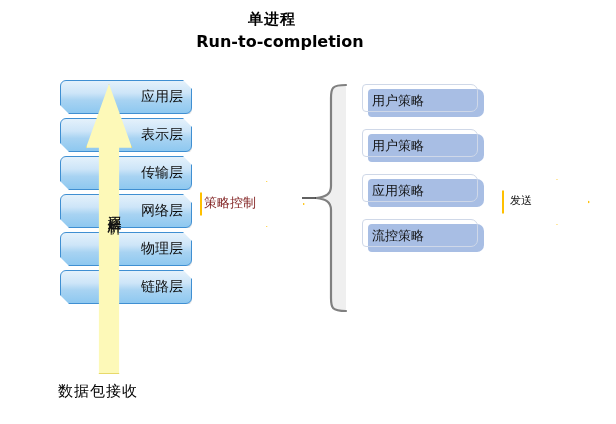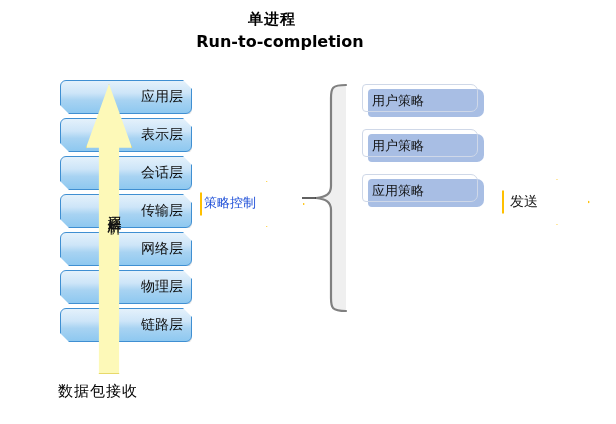--- a/index.html
+++ b/index.html
@@ -95,21 +95,21 @@
     background:#ffffff;
     border:2px solid #ffc000;
     box-sizing:border-box;
     clip-path:polygon(0 26%, 63% 26%, 63% 2%, 100% 50%, 63% 98%, 63% 74%, 0 74%);
   }
   #policy-arrow-label{
     position:absolute;
     left:204px;
     top:194px;
     font-size:13px;
-    color:#1d4ed8;
+    color:#7f1d1d;
     white-space:nowrap;
   }
 
   
   #brace{position:absolute;left:302px;top:82px;width:48px;height:232px;}
 
   
   #policy-stack{position:absolute;left:362px;top:84px;width:122px;}
   .policy-row{position:relative;height:33px;margin-bottom:12px;font-family:Liberation Mono, monospace;}
   .policy-shadow{
@@ -147,42 +147,39 @@
     height:48px;
     background:#ffffff;
     border:2px solid #ffc000;
     box-sizing:border-box;
     clip-path:polygon(0 26%, 62% 26%, 62% 2%, 100% 50%, 62% 98%, 62% 74%, 0 74%);
   }
   #send-arrow-label{
     position:absolute;
     left:510px;
     top:193px;
-    font-size:14px;
+    font-size:11px;
     color:#111;
     white-space:nowrap;
   }
 </style>
 </head>
 <body>
 
 <div id="canvas">
 
   <div class="title" id="title-cn">单进程</div>
   <div class="title" id="title-en">Run-to-completion</div>
 
   <div id="osi-stack">
     <div class="osi-box">
       <span class="osi-label">应用层</span>
     </div>
     <div class="osi-box">
       <span class="osi-label">表示层</span>
-    </div>
-    <div class="osi-box">
-      <span class="osi-label">会话层</span>
     </div>
     <div class="osi-box">
       <span class="osi-label">传输层</span>
     </div>
     <div class="osi-box">
       <span class="osi-label">网络层</span>
     </div>
     <div class="osi-box">
       <span class="osi-label">物理层</span>
     </div>
@@ -213,18 +210,23 @@
     <div class="policy-row">
       <div class="policy-shadow"></div>
       <div class="policy-face"></div>
       <span class="policy-label">用户策略</span>
     </div>
     <div class="policy-row">
       <div class="policy-shadow"></div>
       <div class="policy-face"></div>
       <span class="policy-label">应用策略</span>
     </div>
+    <div class="policy-row">
+      <div class="policy-shadow"></div>
+      <div class="policy-face"></div>
+      <span class="policy-label">流控策略</span>
+    </div>
   </div>
 
   <div id="send-arrow"></div>
   <div id="send-arrow-label">发送</div>
 
 </div>
 
 </body></html>

